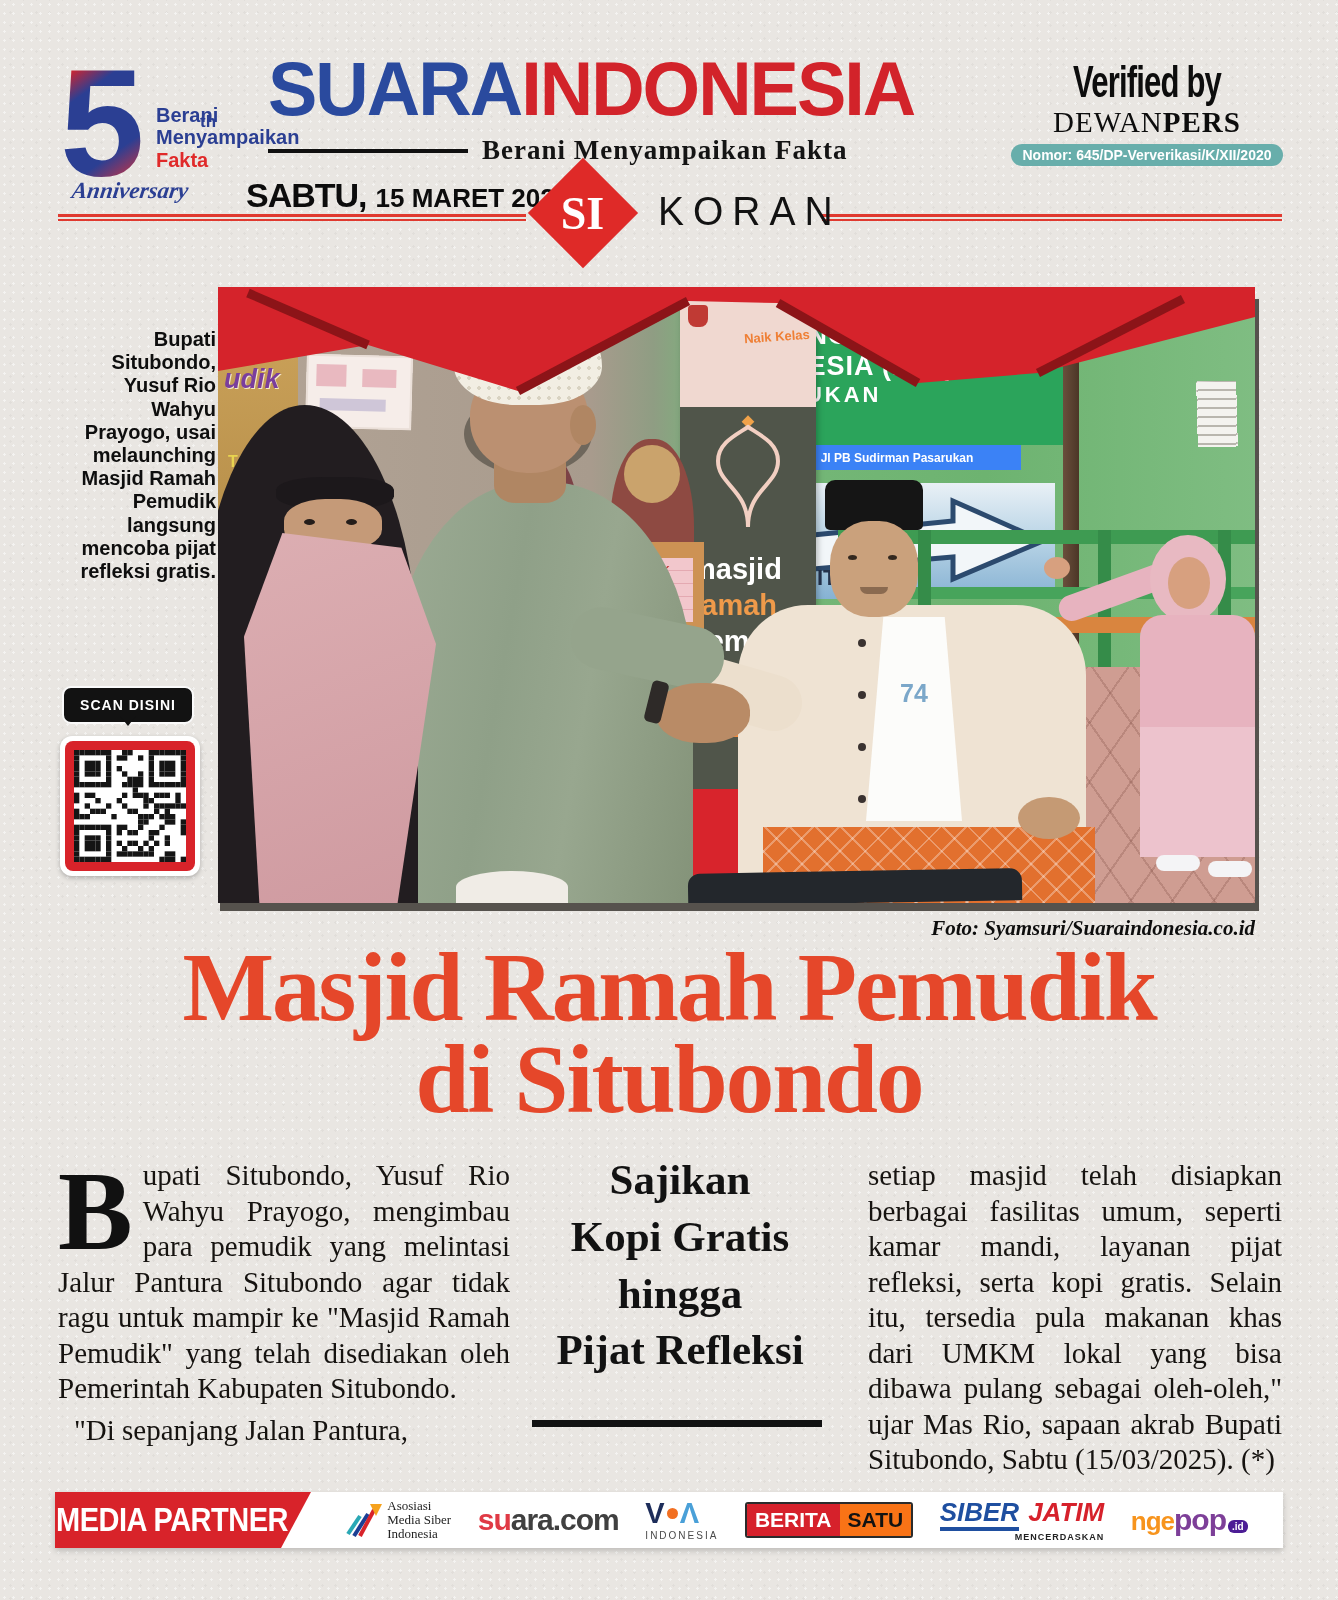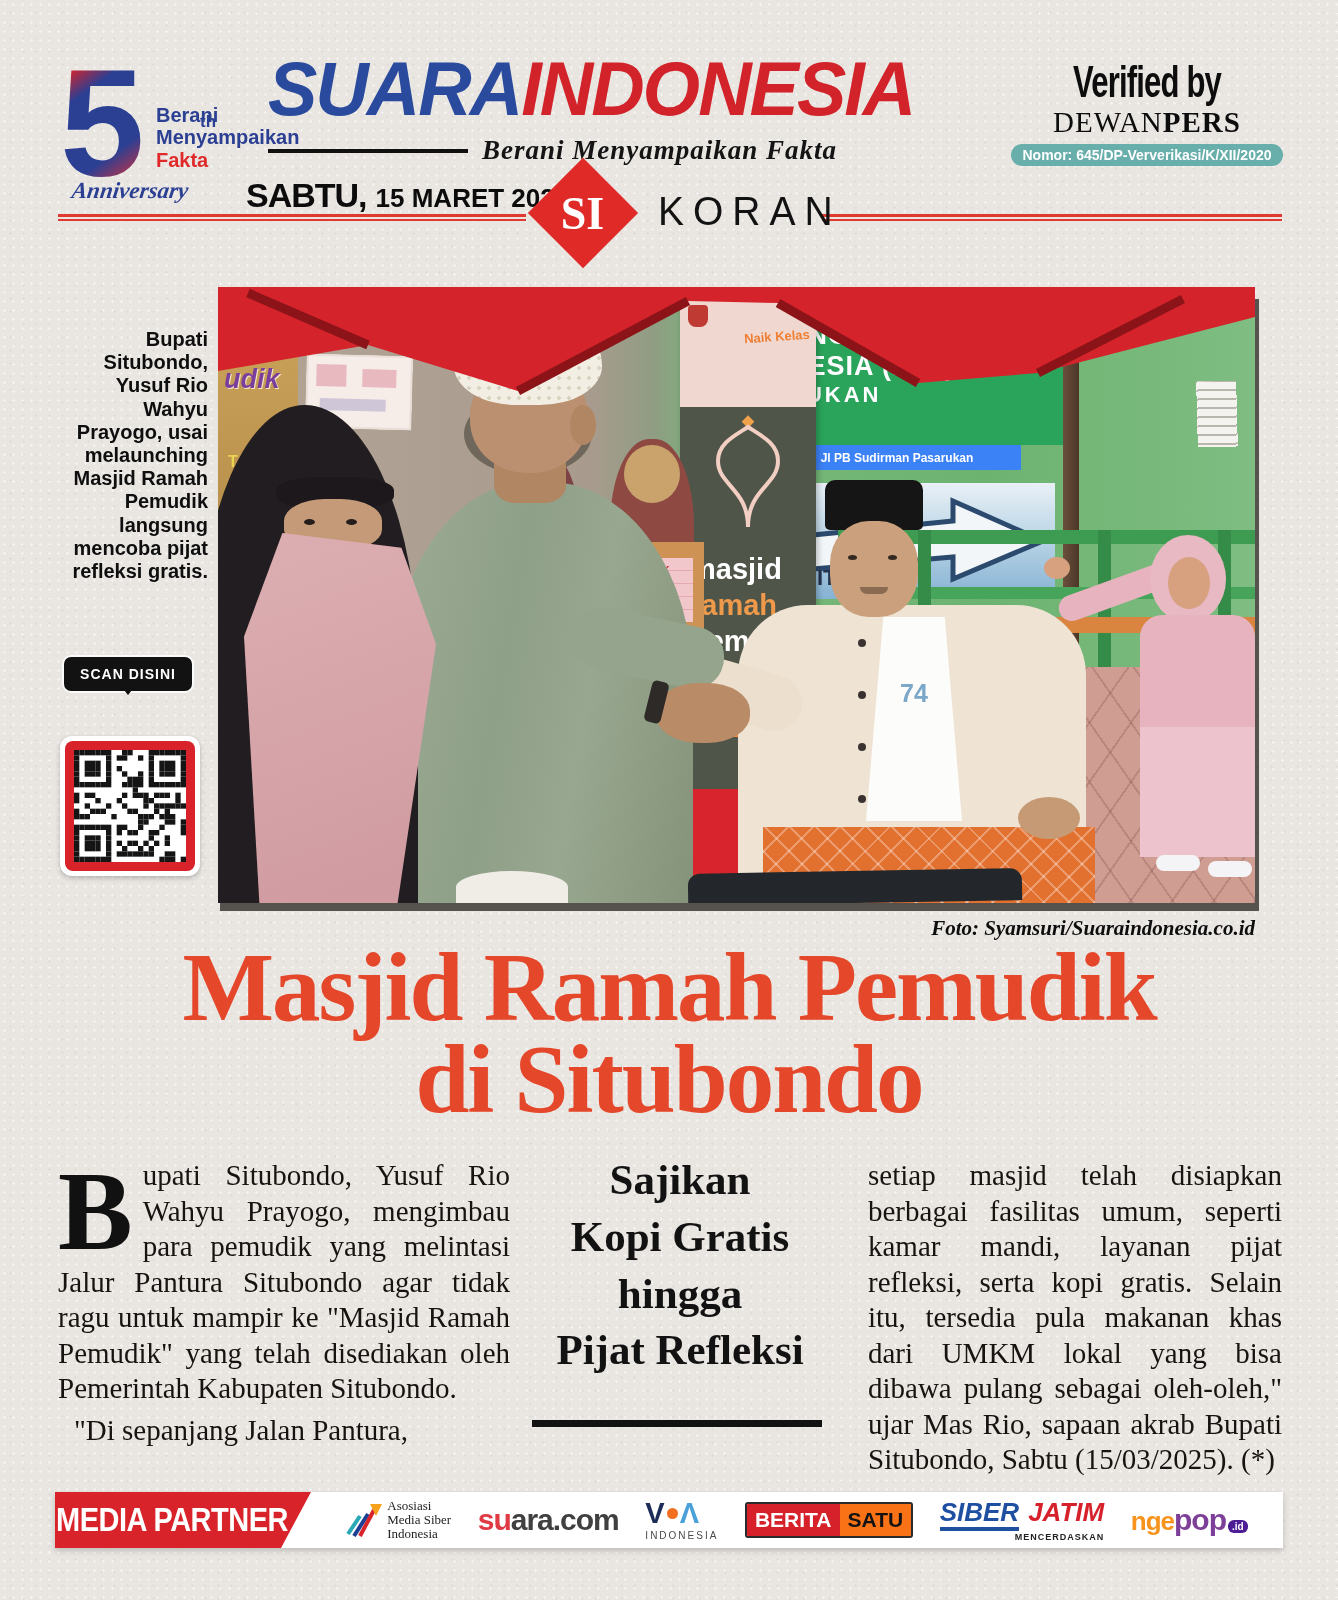--- a/index.html
+++ b/index.html
@@ -11,21 +11,21 @@
 
   
   .anniv { position:absolute; left:58px; top:54px; width:260px; height:165px; }
   .anniv-five { position:absolute; left:2px; top:-6px; width:160px; height:150px; }
   .anniv-th { position:absolute; left:142px; top:58px; font-size:17px; font-weight:700; color:#2b3f93; }
   .anniv-lines { position:absolute; left:98px; top:50px; width:160px; font-size:20px; font-weight:700; line-height:1.12; color:#2b3f93; }
   .anniv-lines .fakta { color:#e02a2a; }
   .anniv-script { position:absolute; left:14px; top:124px; font-family:"Liberation Serif","DejaVu Serif",serif;
                   font-style:italic; font-weight:700; font-size:23px; color:#2b3f93; transform:skewX(-8deg); }
 
-  .masthead { position:absolute; left:268px; top:52px; width:760px;font-style:italic; }
+  .masthead { position:absolute; left:268px; top:52px; width:760px; }
   .masthead-title { font-size:74px; font-weight:700; letter-spacing:-2px; line-height:1; white-space:nowrap;
                     transform:scaleY(1.02); transform-origin:left top; }
   .masthead-title .w1 { color:#2a4a9e; } .masthead-title .w2 { color:#d2232a; }
   .masthead-sub { display:flex; align-items:center; margin-top:9px; }
   .masthead-rule { width:200px; height:4px; background:#101010; margin-right:14px; }
   .masthead-tag { font-family:"Liberation Serif","DejaVu Serif",serif; font-weight:700; font-size:27px; color:#141414; letter-spacing:1px; }
 
   .verified { position:absolute; right:46px; top:58px; width:290px; text-align:center; }
   .verified-by { display:inline-block; font-size:37px; font-weight:700; color:#0d0d0d; letter-spacing:-1px;
                  transform:scale(.84,1.18); transform-origin:center top; white-space:nowrap; }
@@ -44,23 +44,23 @@
 
   .si-badge { position:absolute; left:528px; top:158px; width:300px; height:115px; }
   .si-diamond { position:absolute; left:16px; top:16px; width:78px; height:78px; background:#df2a28; transform:rotate(45deg);
                 display:flex; align-items:center; justify-content:center; }
   .si-diamond span { transform:rotate(-45deg); font-family:"Liberation Serif","DejaVu Serif",serif;
                      font-weight:700; font-size:46px; color:#fff; }
   .si-koran { position:absolute; left:130px; top:30px; font-size:39px; font-weight:400; letter-spacing:9px;
               color:#121212; transform:scaleY(1.05); transform-origin:left top; }
 
   
-  .side-caption { position:absolute; left:56px; top:328px; width:152px; text-align:right;
+  .side-caption { position:absolute; left:64px; top:328px; width:152px; text-align:right;
                   font-size:20px; font-weight:700; line-height:1.16; color:#0e0e0e; }
-  .scan-bubble { position:absolute; left:62px; top:655px; width:132px; height:38px; background:#121212; border:2px solid #fafafa;
+  .scan-bubble { position:absolute; left:62px; top:686px; width:132px; height:38px; background:#121212; border:2px solid #fafafa;
                  border-radius:9px; color:#fff; font-size:14px; font-weight:700; letter-spacing:1px;
                  display:flex; align-items:center; justify-content:center; }
   .scan-bubble::after { content:""; position:absolute; left:50%; bottom:-12px; transform:translateX(-50%);
                         border:8px solid transparent; border-top:10px solid #121212; }
   .qr-frame { position:absolute; left:60px; top:736px; width:140px; height:140px; background:#fff; border-radius:12px;
               padding:5px; box-shadow:0 2px 5px rgba(0,0,0,.25); }
   .qr-red { width:100%; height:100%; background:#d8232a; border-radius:8px; padding:9px; }
   .qr-white { width:100%; height:100%; background:#fff; display:flex; align-items:center; justify-content:center; }
   .qr-white svg { width:100%; height:100%; fill:#151515; }
 

